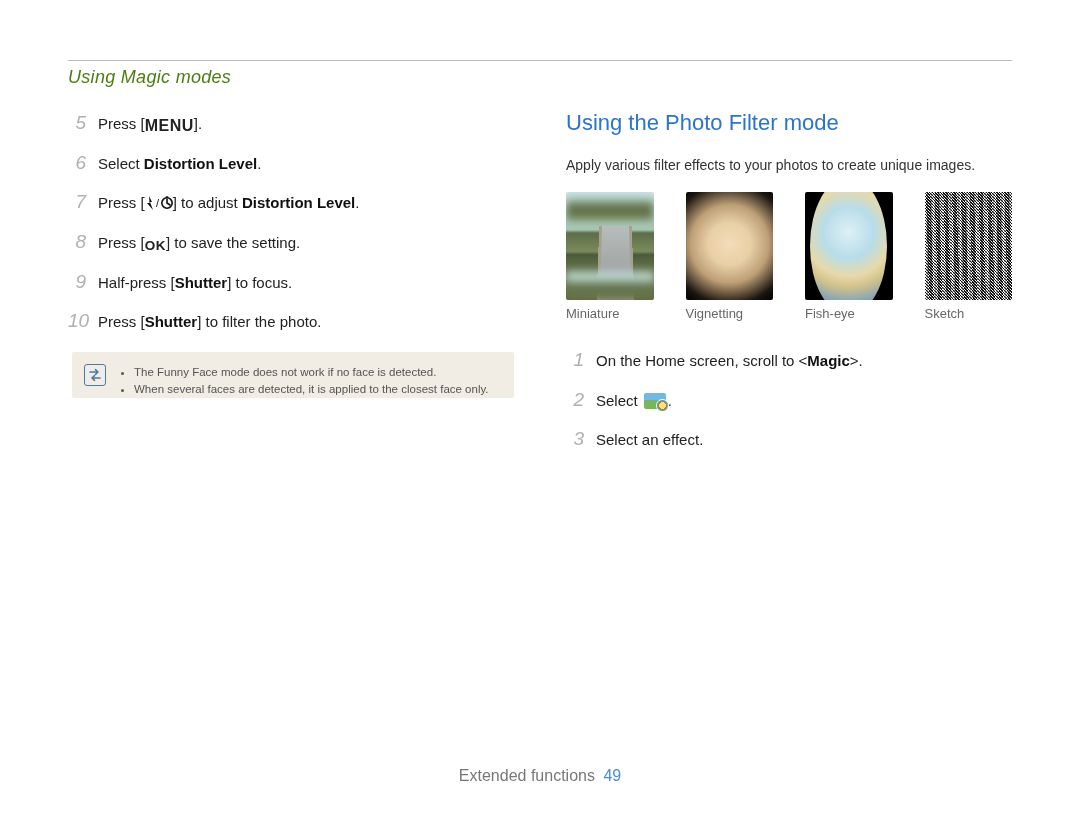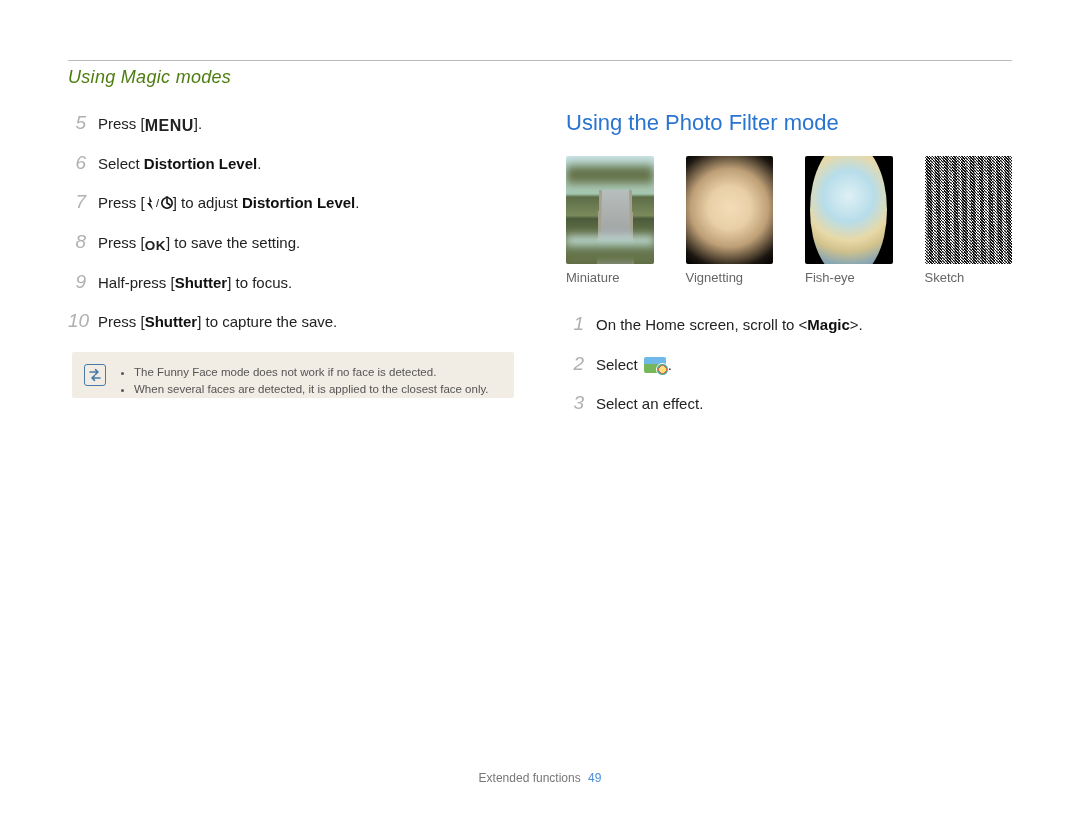--- a/index.html
+++ b/index.html
@@ -189,21 +189,21 @@
     width:11px; height:11px;
     border-radius:50%;
     background: radial-gradient(circle, #ffe27a 0 45%, #d64 46% 55%, #5a9 56% 70%, #48a 71% 100%);
     box-shadow: 0 0 0 1px #fff;
   }
   .footer {
     position: absolute;
     bottom: 30px;
     left: 0; right: 0;
     text-align: center;
-    font-size: 12px;
+    font-size: 16px;
     color: #777;
   }
   .footer .pg { color: #4a8bdc; margin-left: 4px; }
 </style>
 </head>
 <body>
 
 <div class="page">
   <div class="top-rule"></div>
   <div class="section-header">Using Magic modes</div>
@@ -248,21 +248,21 @@
         </li>
         <li class="step">
           <span class="step-num">9</span>
           <span class="step-body">
             <span>Half-press [</span><span class="bold">Shutter</span><span>] to focus.</span>
           </span>
         </li>
         <li class="step">
           <span class="step-num">10</span>
           <span class="step-body">
-            <span>Press [</span><span class="bold">Shutter</span><span>] to capture the save.</span>
+            <span>Press [</span><span class="bold">Shutter</span><span>] to filter the photo.</span>
           </span>
         </li>
       </ol>
 
       <div class="note-box">
         <div class="note-icon">
           <svg viewBox="0 0 14 14">
               <g fill="none" stroke="#4a7aa8" stroke-width="1.6" stroke-linecap="round">
                 <path d="M2 4 L10 4 M10 4 L7.5 1.7 M10 4 L7.5 6.3"></path>
                 <path d="M12 10 L4 10 M4 10 L6.5 7.7 M4 10 L6.5 12.3"></path>
@@ -271,20 +271,21 @@
         </div>
         <ul class="note-list">
           <li>The Funny Face mode does not work if no face is detected.</li>
           <li>When several faces are detected, it is applied to the closest face only.</li>
         </ul>
       </div>
     </div>
 
     <div class="col">
       <div class="h2">Using the Photo Filter mode</div>
+      <div class="lead">Apply various filter effects to your photos to create unique images.</div>
 
       <div class="thumb-grid">
         <div class="thumb">
           <div class="thumb-img img-miniature">
               <div class="road"></div>
             </div>
           <div class="thumb-caption">Miniature</div>
         </div>
         <div class="thumb">
           <div class="thumb-img img-vignetting"></div>

